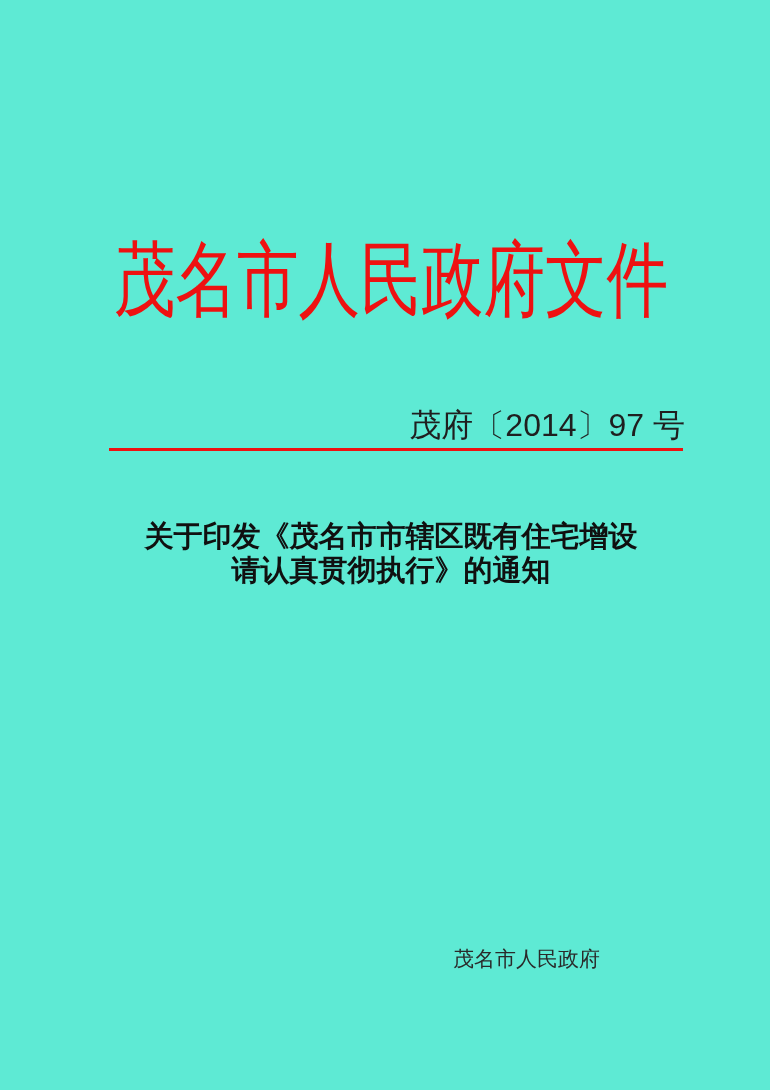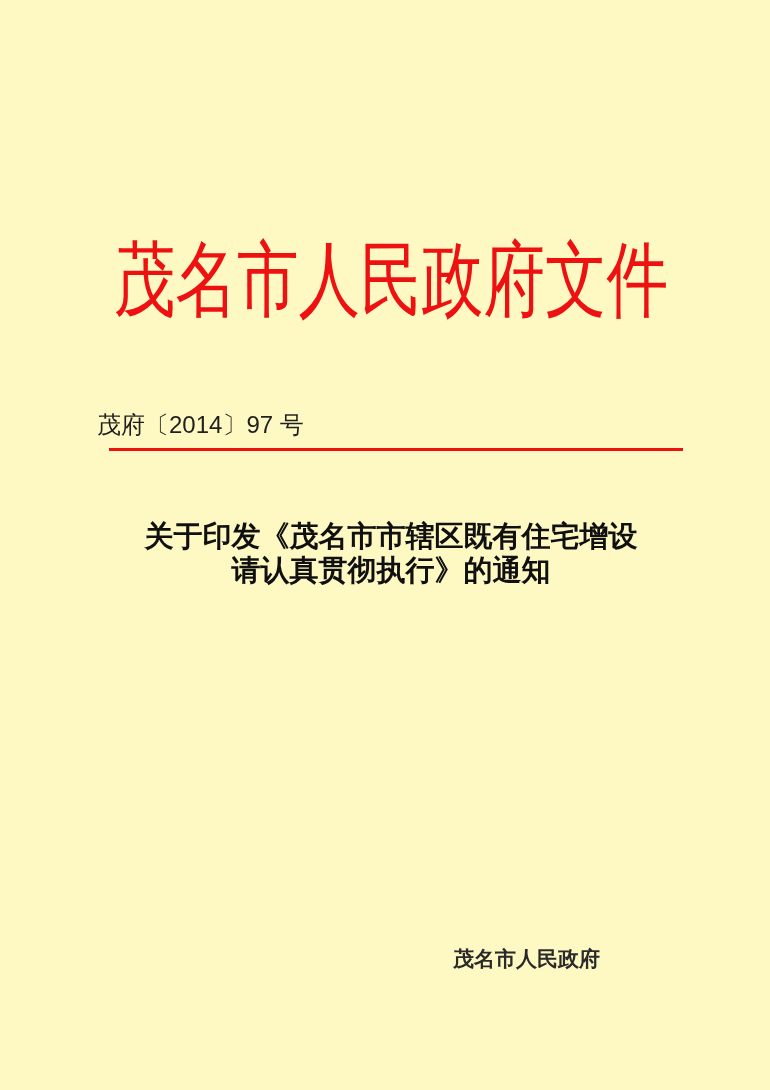--- a/index.html
+++ b/index.html
@@ -3,36 +3,36 @@
 <meta charset="utf-8">
 <style>
   :root { --red:#ee1111; --ink:#2a2a2a; }
   * { margin:0; padding:0; box-sizing:border-box; }
   html,body { background:#ffffff; }
   body {
     width:770px; height:1090px;
     font-family:"Liberation Sans","DejaVu Sans",sans-serif;
     position:relative; overflow:hidden;
   }
-  .page { position:absolute; inset:0; background:#fef9c3; }
+  .page { position:absolute; inset:0; background:#5eead4; }
   .content { position:absolute; left:97px; top:0; width:588px; height:100%; }
 
   .org-title-wrap {
     position:absolute; top:228px; left:0; width:100%; height:104px;
     display:flex; align-items:center; justify-content:center;
   }
   .org-title {
     font-size:70px; line-height:1; color:var(--red);
     white-space:nowrap; transform:scale(0.88,1.18); transform-origin:center;
     font-weight:500; letter-spacing:0;
   }
 
   .doc-number {
     position:absolute; top:410px; left:0; width:100%;
-    text-align:left; font-size:24px; line-height:30px; color:#1f1f1f;
+    text-align:right; font-size:32px; line-height:30px; color:#1f1f1f;
   }
 
   .red-rule {
     position:absolute; top:448px; left:12px; width:574px; height:3px;
     background:var(--red);
   }
 
   .doc-title {
     position:absolute; top:519px; left:0; width:100%;
     text-align:center;
@@ -44,21 +44,21 @@
     position:absolute; top:629px; left:0; width:588px;
     font-size:20px; line-height:38.5px; color:var(--ink);
   }
   .line { width:100%; }
   .line.j { text-align:justify; text-align-last:justify; }
   .line.indent { padding-left:41px; }
 
   .signature {
     position:absolute; top:944px; left:0; width:100%;
     text-align:right; padding-right:85px;
-    font-size:21px; line-height:30px; color:var(--ink);font-weight:bold;
+    font-size:21px; line-height:30px; color:var(--ink);
   }
 </style>
 </head>
 <body>
 
 <div class="page">
   <div class="content">
 
     <div class="org-title-wrap">
       <span class="org-title">茂名市人民政府文件</span>

